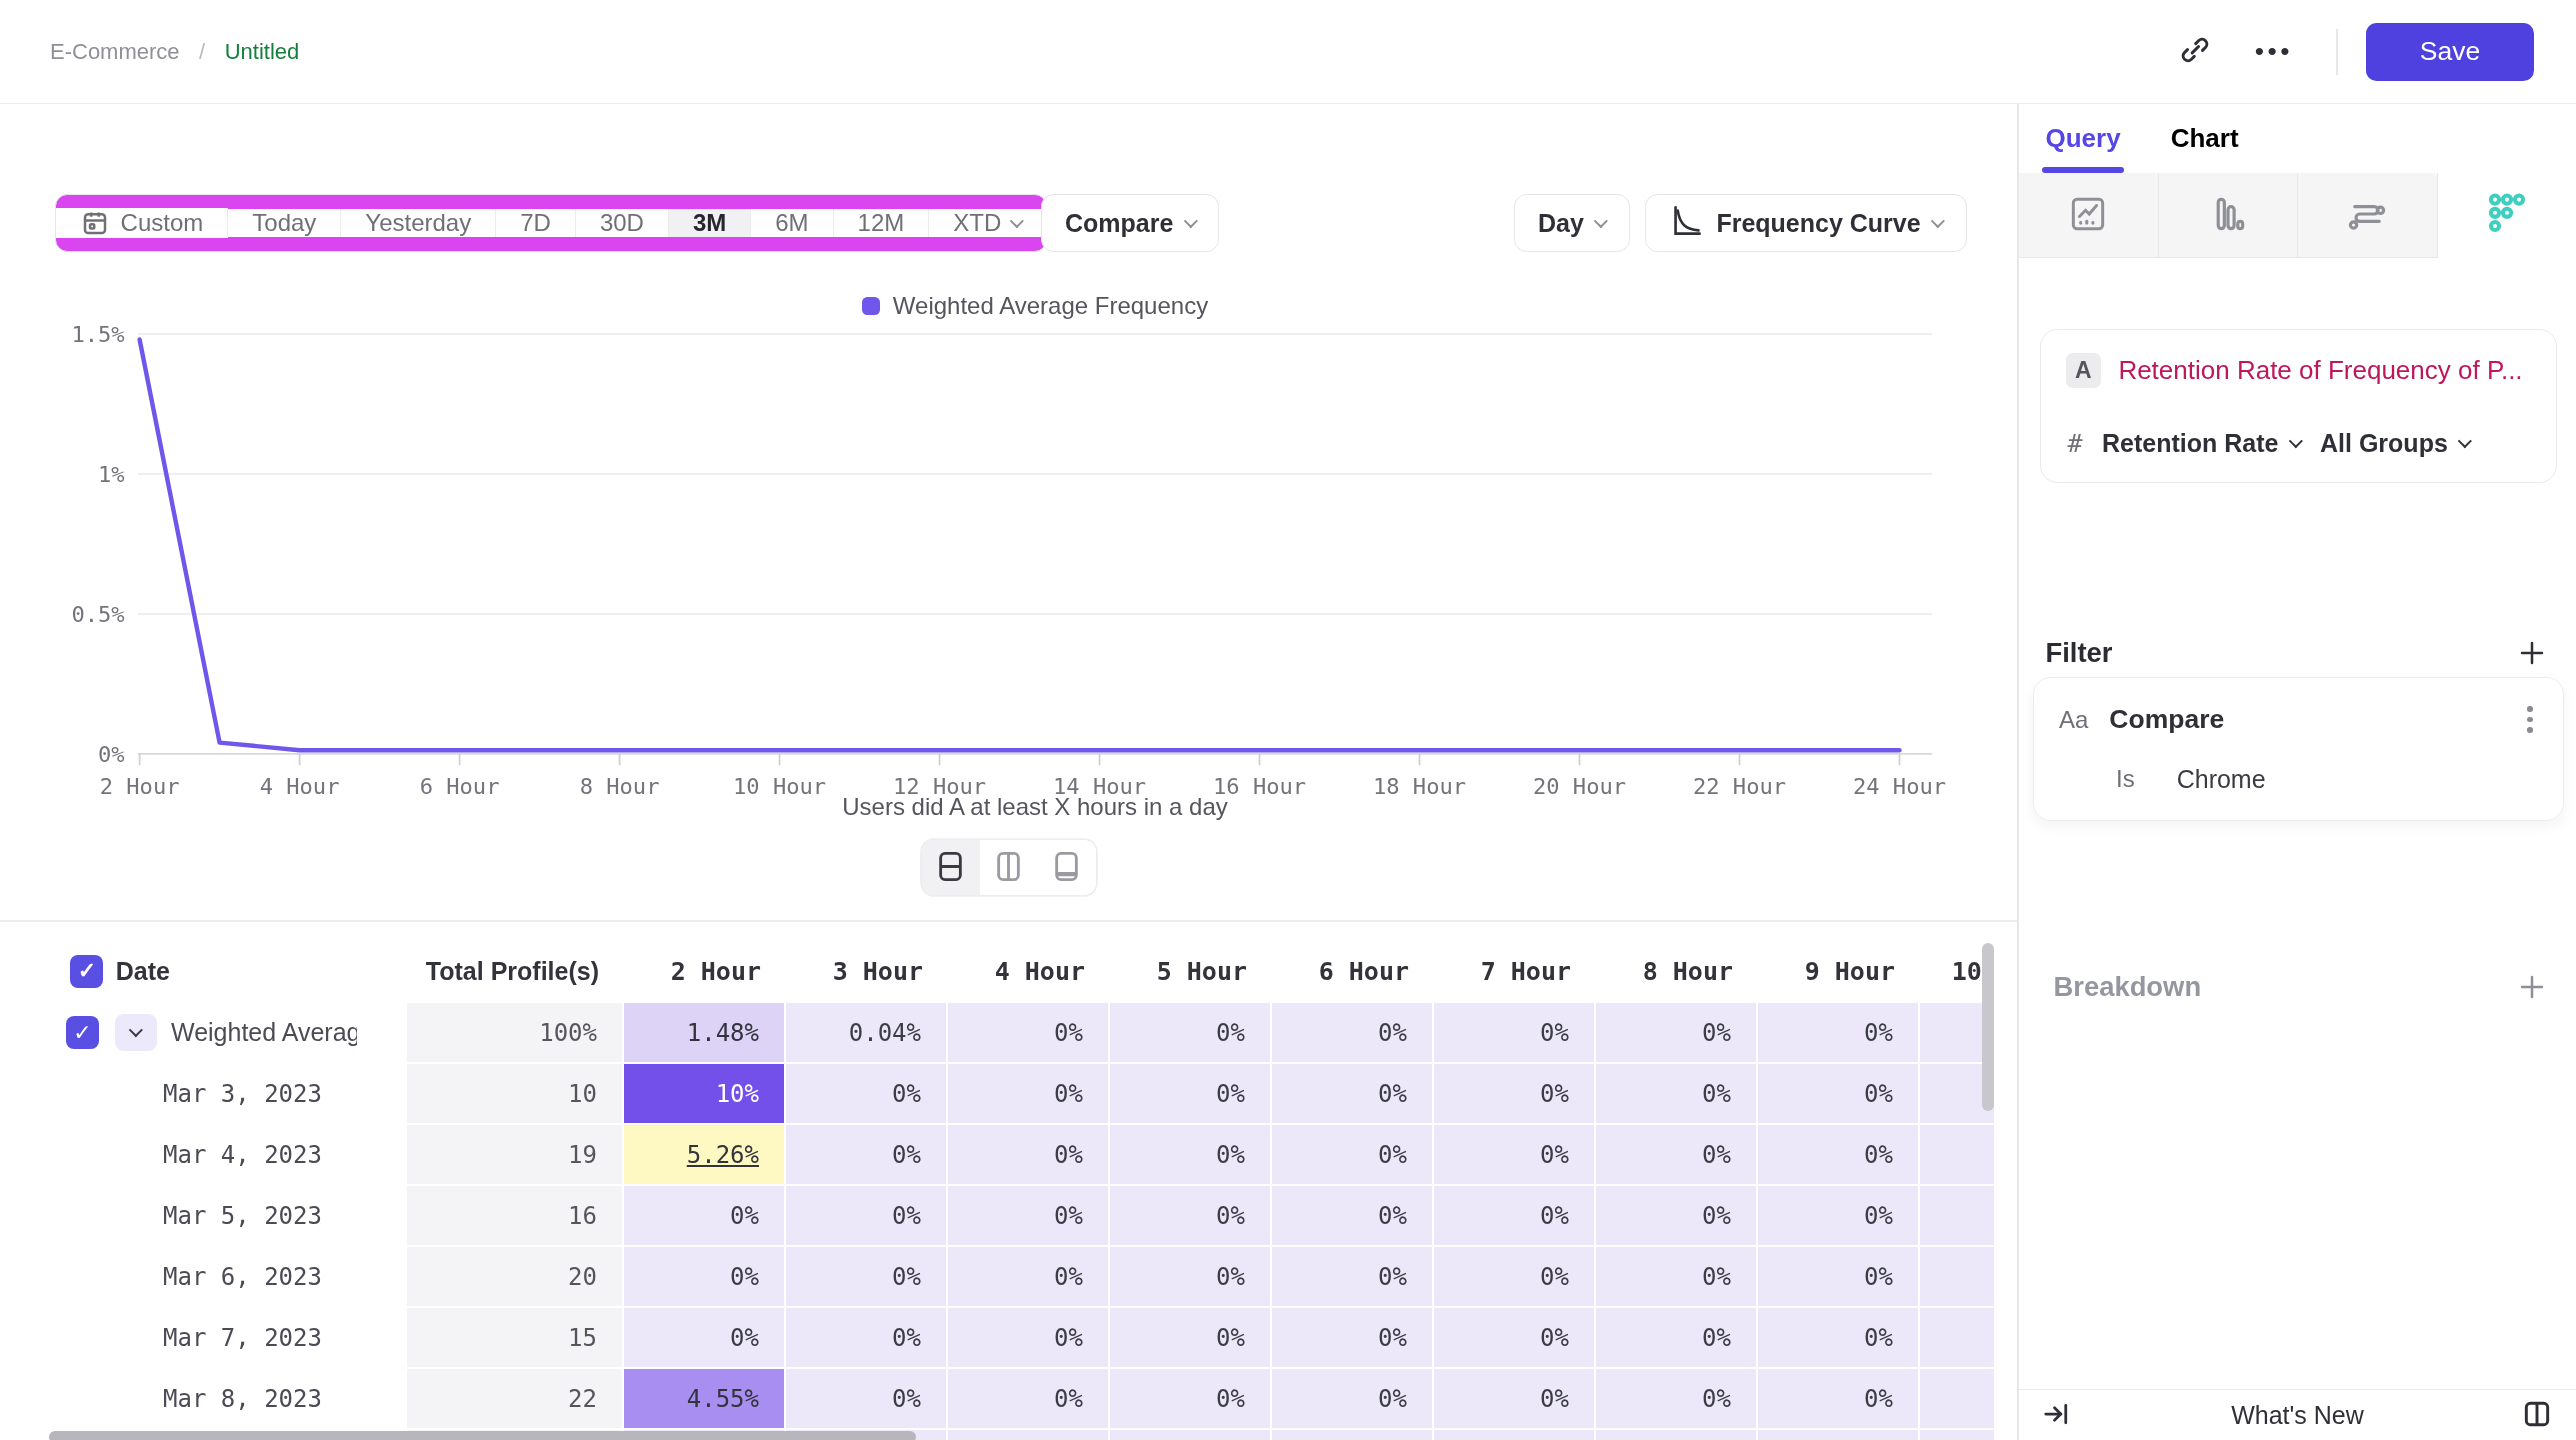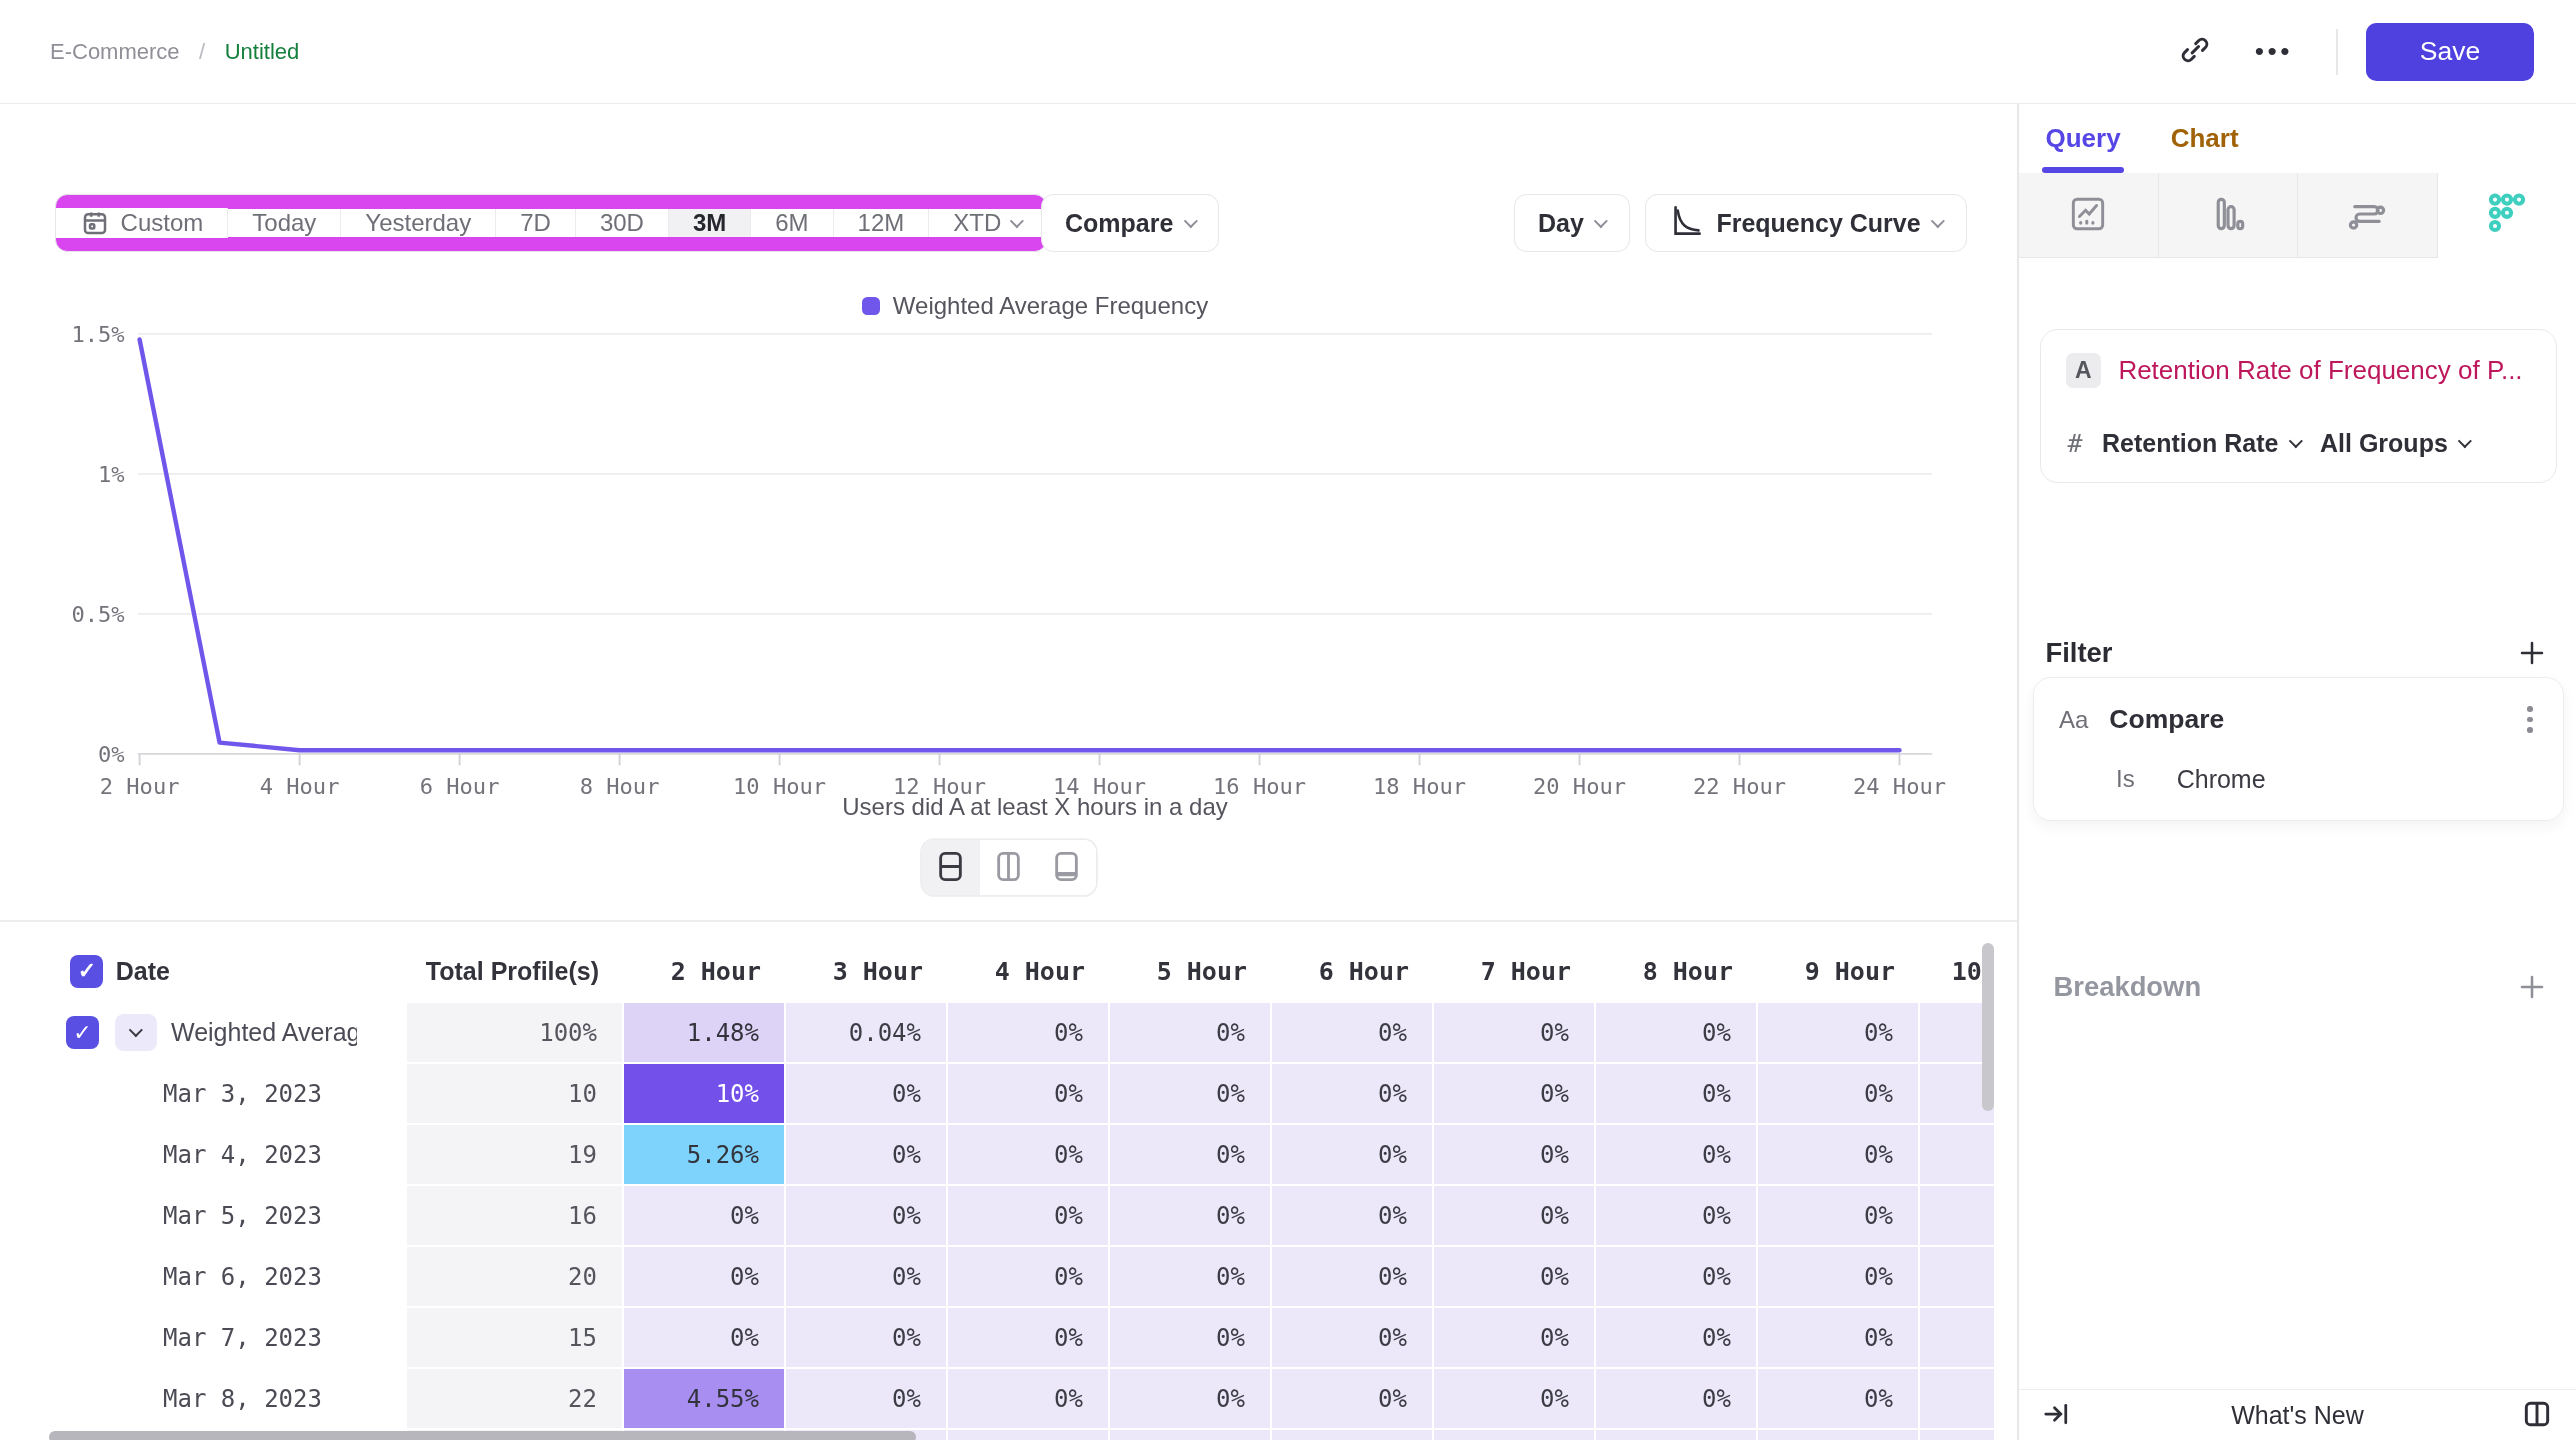--- a/index.html
+++ b/index.html
@@ -73,21 +73,21 @@
   .wa-label { margin-left:14px; font-size:25px; color:#4b4b55;
               max-width:186px; white-space:nowrap; overflow:hidden; }
   .date-plain { padding-left:97px; }
   .vscroll { position:absolute; left:1982px; top:943px; width:12.4px; height:168px; border-radius:6.2px; background:#c7c7cc; }
   .hscroll { position:absolute; left:49px; top:1431px; width:867px; height:12.4px; border-radius:6.2px; background:#b6b6bc; }
 
   
   .vdiv { position:absolute; left:2017px; top:104px; width:1.8px; height:1336px; background:#e7e7ea; }
   .sidebar { position:absolute; left:2019px; top:104px; width:557px; height:1336px; background:#fff; }
   .side-tabs { position:absolute; top:0; left:0; width:100%; height:69px; display:flex; align-items:center; padding-left:26.5px; gap:50px; }
-  .side-tab { font-size:26px; color:#a16207; font-weight:bold; cursor:pointer; position:relative; height:100%; display:flex; align-items:center; }
+  .side-tab { font-size:26px; color:#000000; font-weight:bold; cursor:pointer; position:relative; height:100%; display:flex; align-items:center; }
   .side-tab.active { color:#5646E5; }
   .side-tab.active::after { content:""; position:absolute; left:-3.5px; right:-3.5px; bottom:0; height:6.2px; border-radius:3.5px; background:#5646E5; }
   .charttype-row { position:absolute; top:69px; left:0; width:100%; height:85px; display:flex; }
   .charttype-tab { flex:1; background:#f5f5f6; border-right:1.8px solid #e7e7ea; border-bottom:1.8px solid #e7e7ea;
                    display:flex; align-items:center; justify-content:center; cursor:pointer; }
   .charttype-tab:last-child { background:#fff; border-right:none; border-bottom:none; border-bottom-left-radius:14px; }
   .qcard { position:absolute; top:225px; left:21px; width:517px; border:1.8px solid #e9e9ec; border-radius:17.7px; padding:19.5px 17.7px 21px; }
   .qstep { display:flex; align-items:center; gap:17.7px; padding:3.5px 7px 19.5px; }
   .step-badge { width:35px; height:35px; border-radius:7px; background:#ececee; color:#55555e;
                 display:flex; align-items:center; justify-content:center; font-size:23px; font-weight:bold; }
@@ -333,21 +333,21 @@
           <div class="cell mono" style="background: rgb(236, 232, 250); color: rgb(60, 60, 69);">0%</div>
           <div class="cell mono" style="background: rgb(236, 232, 250); color: rgb(60, 60, 69);">0%</div>
           <div class="cell mono" style="background: rgb(236, 232, 250); color: rgb(60, 60, 69);">0%</div>
           <div class="cell mono" style="background: rgb(236, 232, 250); color: rgb(60, 60, 69);">0%</div>
         </div>
         <div class="trow">
           <div class="cell date date-plain">
             <span class="mono">Mar 4, 2023</span>
           </div>
           <div class="cell total mono">19</div>
-          <div class="cell mono" style="background: #7dd3fc; color: rgb(51, 51, 60);">5.26%</div>
+          <div class="cell mono" style="background: #fef9c3; color: rgb(51, 51, 60); text-decoration: underline;">5.26%</div>
           <div class="cell mono" style="background: rgb(236, 232, 250); color: rgb(60, 60, 69);">0%</div>
           <div class="cell mono" style="background: rgb(236, 232, 250); color: rgb(60, 60, 69);">0%</div>
           <div class="cell mono" style="background: rgb(236, 232, 250); color: rgb(60, 60, 69);">0%</div>
           <div class="cell mono" style="background: rgb(236, 232, 250); color: rgb(60, 60, 69);">0%</div>
           <div class="cell mono" style="background: rgb(236, 232, 250); color: rgb(60, 60, 69);">0%</div>
           <div class="cell mono" style="background: rgb(236, 232, 250); color: rgb(60, 60, 69);">0%</div>
           <div class="cell mono" style="background: rgb(236, 232, 250); color: rgb(60, 60, 69);">0%</div>
           <div class="cell mono" style="background: rgb(236, 232, 250); color: rgb(60, 60, 69);">0%</div>
         </div>
         <div class="trow">

